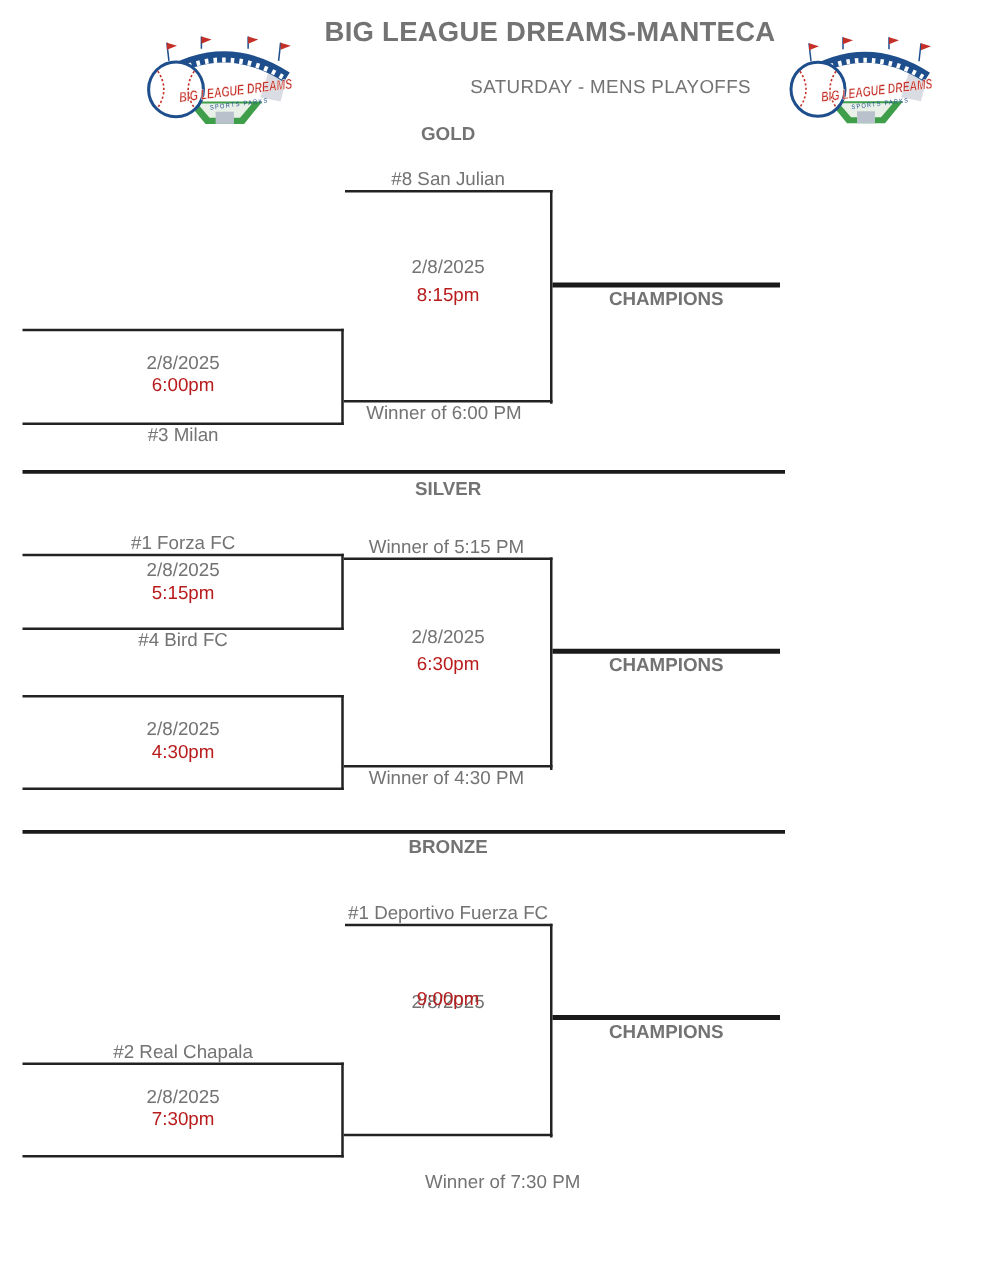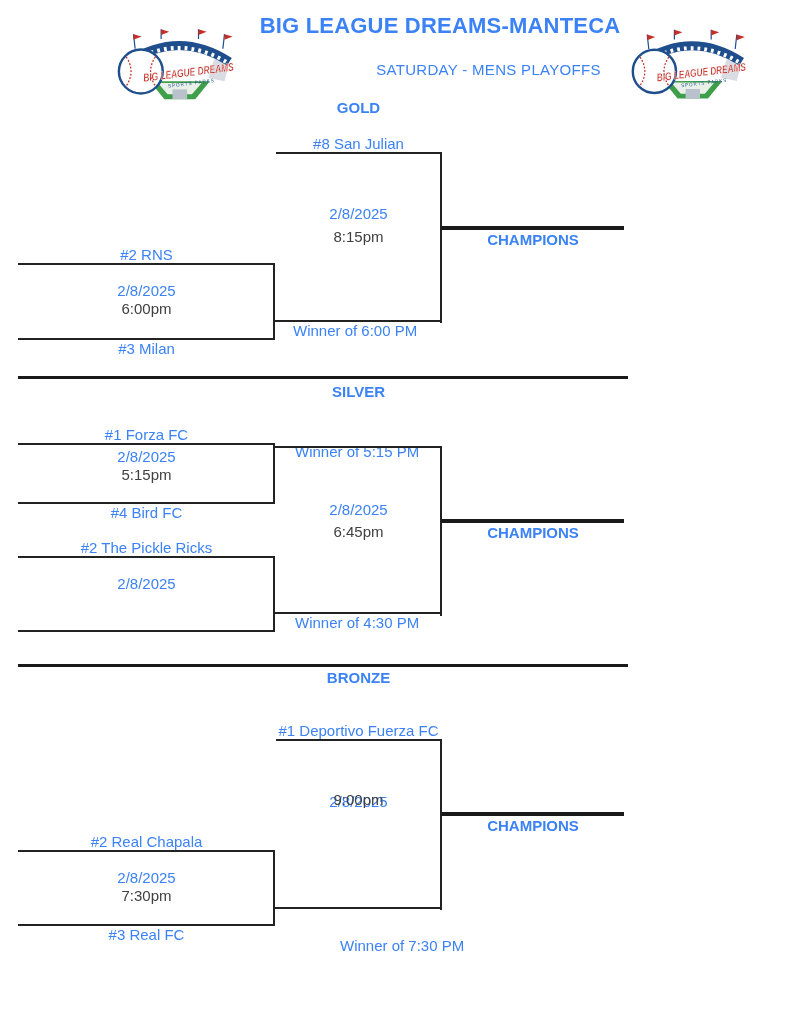--- a/index.html
+++ b/index.html
@@ -1,23 +1,23 @@
 <!DOCTYPE html>
 <html><head>
 <meta charset="utf-8">
 <style>
   html,body { margin:0; padding:0; background:#ffffff; }
   .page {
     position:relative; width:791px; height:1024px; background:#ffffff;
     font-family:"Liberation Sans", sans-serif; color:#1c1c1c; overflow:hidden;
   }
-  .t { position:absolute; font-size:15px; line-height:1.1; white-space:nowrap; color:#3b82f6; }
+  .t { position:absolute; font-size:15px; line-height:1.1; white-space:nowrap; color:#737373; }
   .c { text-align:center; }
   .b { font-weight:bold; }
-  .red { color:#404040; }
+  .red { color:#b91c1c; }
   .hline, .vline { position:absolute; background:#222222; }
   .hline { height:2px; }
   .vline { width:2px; }
   .champline { position:absolute; background:#1a1a1a; height:4px; }
   .divider { position:absolute; background:#1a1a1a; height:3px; }
   .title { font-size:22px; font-weight:bold; letter-spacing:.2px; }
   .subtitle { font-size:17px; }
   .event { font-size:15px; letter-spacing:.3px; }
   .logo { position:absolute; }
 </style>
@@ -100,21 +100,20 @@
   <div class="t c" style="left:275px;top:136px;width:167px;">#8 San Julian</div>
   <div class="hline" style="left:276px;top:152px;width:166px;"></div>
   <div class="vline" style="left:440px;top:152px;height:171px;"></div>
 
   <div class="t c" style="left:275px;top:206px;width:167px;">2/8/2025</div>
   <div class="t c red" style="left:275px;top:229px;width:167px;">8:15pm</div>
 
   <div class="champline" style="left:442px;top:226px;width:182px;"></div>
   <div class="t c b" style="left:442px;top:232px;width:182px;">CHAMPIONS</div>
 
-  <div class="t c" style="left:18px;top:247px;width:257px;">#2 RNS</div>
   <div class="hline" style="left:18px;top:263px;width:257px;"></div>
   <div class="vline" style="left:273px;top:263px;height:77px;"></div>
   <div class="t c" style="left:18px;top:283px;width:257px;">2/8/2025</div>
   <div class="t c red" style="left:18px;top:301px;width:257px;">6:00pm</div>
   <div class="hline" style="left:275px;top:320px;width:167px;"></div>
   <div class="t" style="left:293px;top:323px;">Winner of 6:00 PM</div>
   <div class="hline" style="left:18px;top:338px;width:257px;"></div>
   <div class="t c" style="left:18px;top:341px;width:257px;">#3 Milan</div>
 
   <div class="divider" style="left:18px;top:376px;width:610px;"></div>
@@ -122,33 +121,33 @@
   <div class="t c b" style="left:275px;top:384px;width:167px;">SILVER</div>
 
   <div class="t c" style="left:18px;top:427px;width:257px;">#1 Forza FC</div>
   <div class="hline" style="left:18px;top:443px;width:257px;"></div>
   <div class="vline" style="left:273px;top:443px;height:61px;"></div>
   <div class="t c" style="left:18px;top:449px;width:257px;">2/8/2025</div>
   <div class="t c red" style="left:18px;top:467px;width:257px;">5:15pm</div>
   <div class="hline" style="left:18px;top:502px;width:257px;"></div>
   <div class="t c" style="left:18px;top:505px;width:257px;">#4 Bird FC</div>
 
-  <div class="t" style="left:295px;top:444px;">Winner of 5:15 PM</div>
+  <div class="t" style="left:295px;top:430px;">Winner of 5:15 PM</div>
   <div class="hline" style="left:275px;top:446px;width:167px;"></div>
   <div class="vline" style="left:440px;top:446px;height:170px;"></div>
   <div class="t c" style="left:275px;top:502px;width:167px;">2/8/2025</div>
-  <div class="t c red" style="left:275px;top:524px;width:167px;">6:45pm</div>
+  <div class="t c red" style="left:275px;top:524px;width:167px;">6:30pm</div>
 
   <div class="champline" style="left:442px;top:519px;width:182px;"></div>
   <div class="t c b" style="left:442px;top:525px;width:182px;">CHAMPIONS</div>
 
-  <div class="t c" style="left:18px;top:540px;width:257px;">#2 The Pickle Ricks</div>
   <div class="hline" style="left:18px;top:556px;width:257px;"></div>
   <div class="vline" style="left:273px;top:556px;height:76px;"></div>
   <div class="t c" style="left:18px;top:576px;width:257px;">2/8/2025</div>
+  <div class="t c red" style="left:18px;top:594px;width:257px;">4:30pm</div>
   <div class="hline" style="left:275px;top:612px;width:167px;"></div>
   <div class="t" style="left:295px;top:615px;">Winner of 4:30 PM</div>
   <div class="hline" style="left:18px;top:630px;width:257px;"></div>
 
   <div class="divider" style="left:18px;top:664px;width:610px;"></div>
 
   <div class="t c b" style="left:275px;top:670px;width:167px;">BRONZE</div>
 
   <div class="t c" style="left:275px;top:723px;width:167px;">#1 Deportivo Fuerza FC</div>
   <div class="hline" style="left:276px;top:739px;width:166px;"></div>
@@ -161,15 +160,14 @@
   <div class="t c b" style="left:442px;top:818px;width:182px;">CHAMPIONS</div>
 
   <div class="t c" style="left:18px;top:834px;width:257px;">#2 Real Chapala</div>
   <div class="hline" style="left:18px;top:850px;width:257px;"></div>
   <div class="vline" style="left:273px;top:850px;height:76px;"></div>
   <div class="t c" style="left:18px;top:870px;width:257px;">2/8/2025</div>
   <div class="t c red" style="left:18px;top:888px;width:257px;">7:30pm</div>
   <div class="hline" style="left:275px;top:907px;width:167px;"></div>
   <div class="t" style="left:295px;top:938px;margin-left:45px;">Winner of 7:30 PM</div>
   <div class="hline" style="left:18px;top:924px;width:257px;"></div>
-  <div class="t c" style="left:18px;top:927px;width:257px;">#3 Real FC</div>
 
 </div>
 
 </body></html>

